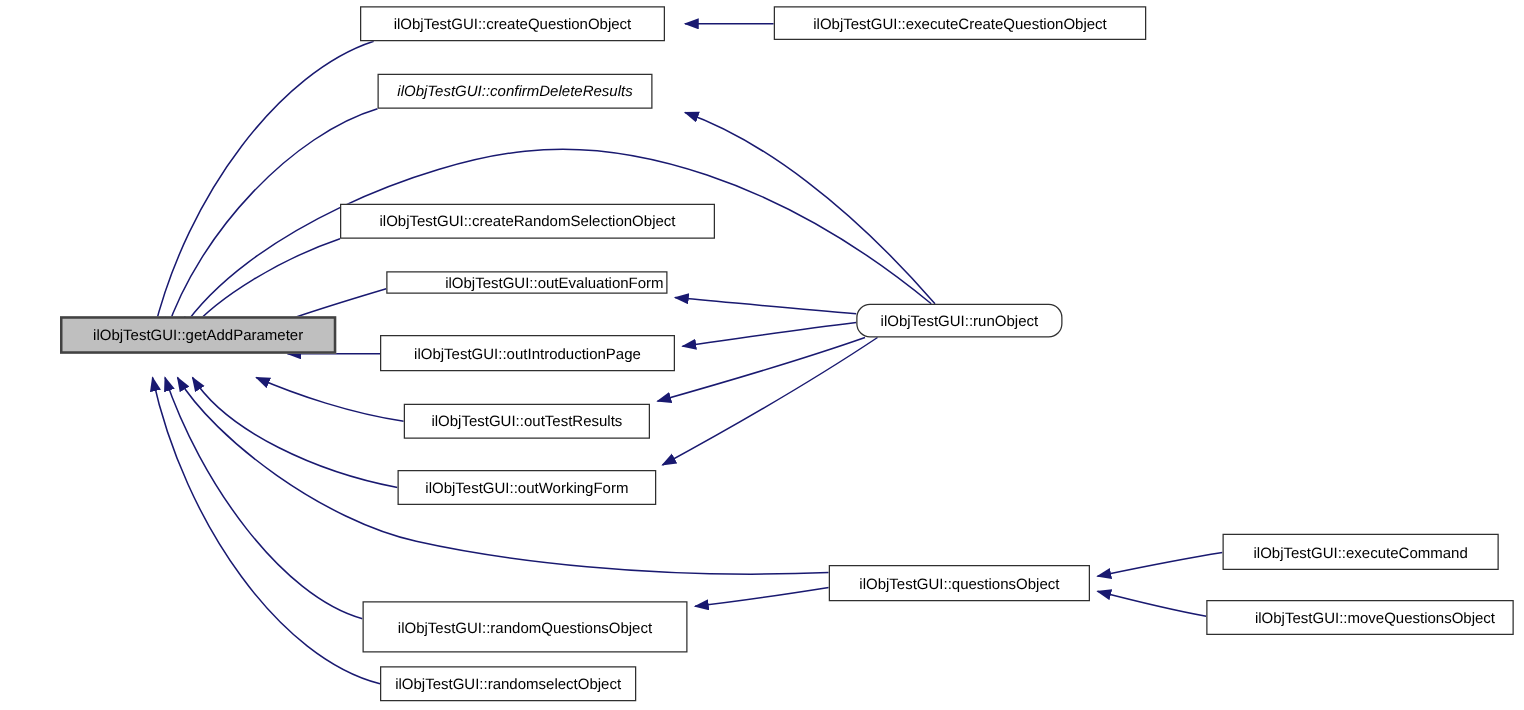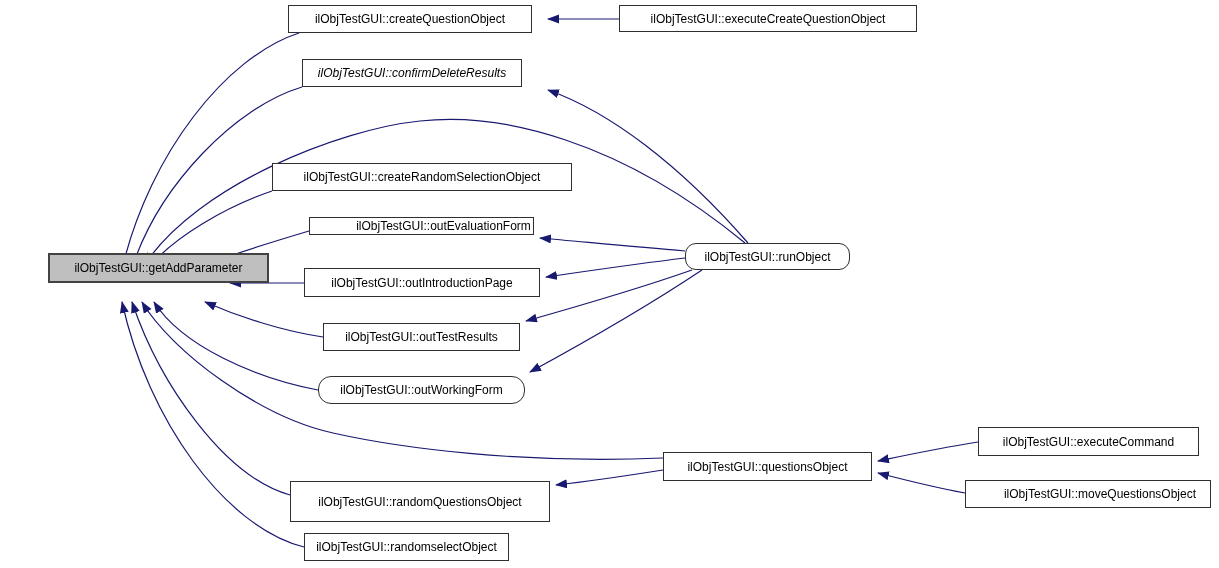--- a/index.html
+++ b/index.html
@@ -73,20 +73,20 @@
       <path d="M304,547 C225,527 148,420 122,302" class="edge" marker-end="url(#arrow)"></path>
     </svg>
 <div class="node hl" style="left: 4px; top: 253px; width: 221px; height: 30px; margin-left: 44px;">ilObjTestGUI::getAddParameter</div>
     <div class="node" style="left: 288px; top: 5px; width: 244px; height: 28px;">ilObjTestGUI::createQuestionObject</div>
     <div class="node" style="left: 619px; top: 5px; width: 298px; height: 27px;">ilObjTestGUI::executeCreateQuestionObject</div>
     <div class="node" style="left: 302px; top: 59px; width: 220px; height: 28px; font-style: italic;">ilObjTestGUI::confirmDeleteResults</div>
     <div class="node" style="left: 272px; top: 163px; width: 300px; height: 28px;">ilObjTestGUI::createRandomSelectionObject</div>
     <div class="node" style="left: 309px; top: 217px; width: 225px; height: 18px; padding-left: 44px;">ilObjTestGUI::outEvaluationForm</div>
     <div class="node" style="left: 304px; top: 268px; width: 236px; height: 29px;">ilObjTestGUI::outIntroductionPage</div>
     <div class="node" style="left: 323px; top: 323px; width: 197px; height: 28px;">ilObjTestGUI::outTestResults</div>
-    <div class="node" style="left: 318px; top: 376px; width: 207px; height: 28px; border-radius: 13px;">ilObjTestGUI::outWorkingForm</div>
+    <div class="node" style="left: 318px; top: 376px; width: 207px; height: 28px;">ilObjTestGUI::outWorkingForm</div>
     <div class="node" style="left: 685px; top: 243px; width: 165px; height: 27px; border-radius: 11px;">ilObjTestGUI::runObject</div>
     <div class="node" style="left: 663px; top: 452px; width: 209px; height: 29px;">ilObjTestGUI::questionsObject</div>
     <div class="node" style="left: 978px; top: 427px; width: 221px; height: 29px;">ilObjTestGUI::executeCommand</div>
     <div class="node" style="left: 965px; top: 480px; width: 246px; height: 28px; padding-left: 24px;">ilObjTestGUI::moveQuestionsObject</div>
     <div class="node" style="left: 290px; top: 481px; width: 260px; height: 41px;">ilObjTestGUI::randomQuestionsObject</div>
     <div class="node" style="left: 304px; top: 533px; width: 205px; height: 28px;">ilObjTestGUI::randomselectObject</div>
   </div>
 
 </body></html>

